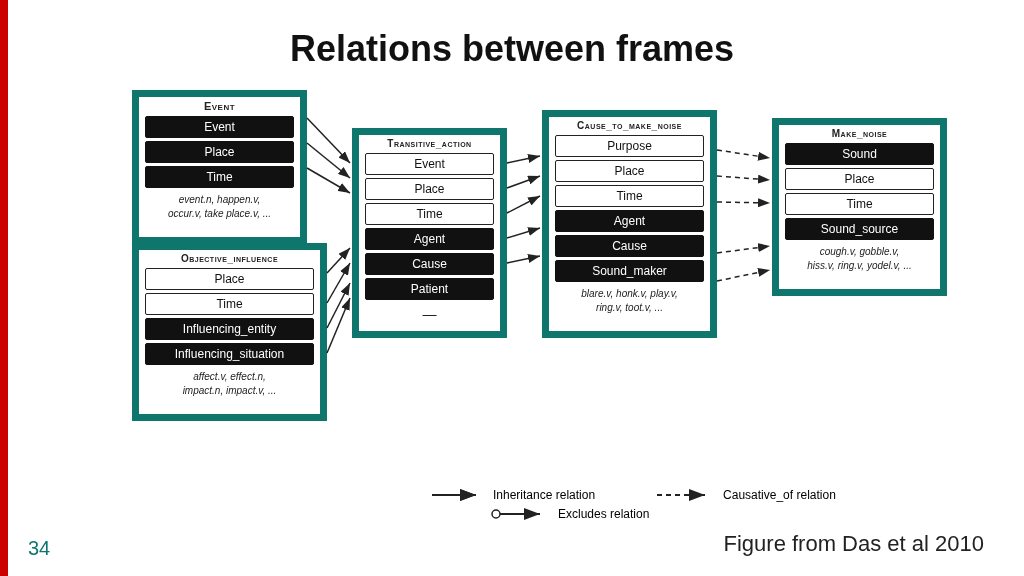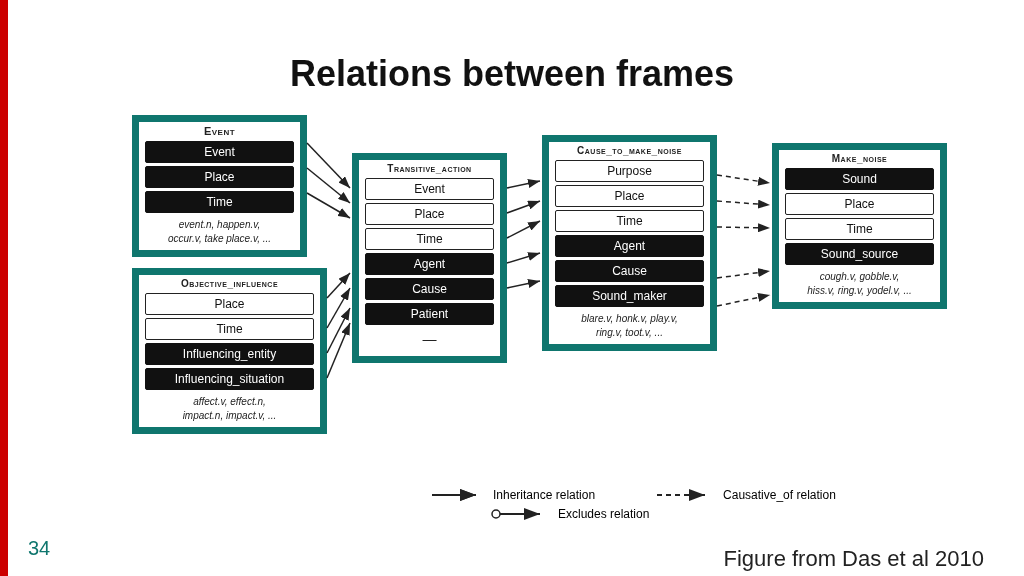--- a/index.html
+++ b/index.html
@@ -18,21 +18,20 @@
       height: 576px;
       background: #c00;
     }
     .title {
       font-size: 36px;
       font-weight: bold;
       text-align: center;
       padding-top: 28px;
       padding-bottom: 18px;
       color: #111;
-      margin-top: 25px;
     }
     .diagram-area {
       position: relative;
       margin: 0 auto;
       width: 960px;
       height: 380px;
     }
     
     .frame-box {
       position: absolute;
@@ -63,41 +62,41 @@
     }
     .slot-white {
       background: #fff;
       color: #111;
     }
     .frame-italic {
       font-size: 10px;
       font-style: italic;
       text-align: center;
       color: #222;
-      padding: 2px 4px 4px;
+      padding: 2px 4px 16px;
       line-height: 1.4;
     }
     
     .arrows-svg {
       position: absolute;
       top: 0; left: 0;
       width: 100%;
       height: 100%;
       pointer-events: none;
     }
     .page-num {
       position: absolute;
       bottom: 16px;
       left: 28px;
       font-size: 20px;
       color: #0f766e;
     }
     .figure-caption {
       position: absolute;
-      bottom: 4px;
+      bottom: 19px;
       right: 40px;
       font-size: 22px;
       color: #222;
       margin-top: 24px;
     }
   </style>
 </head>
 <body>
 
 <div class="red-bar"></div>

